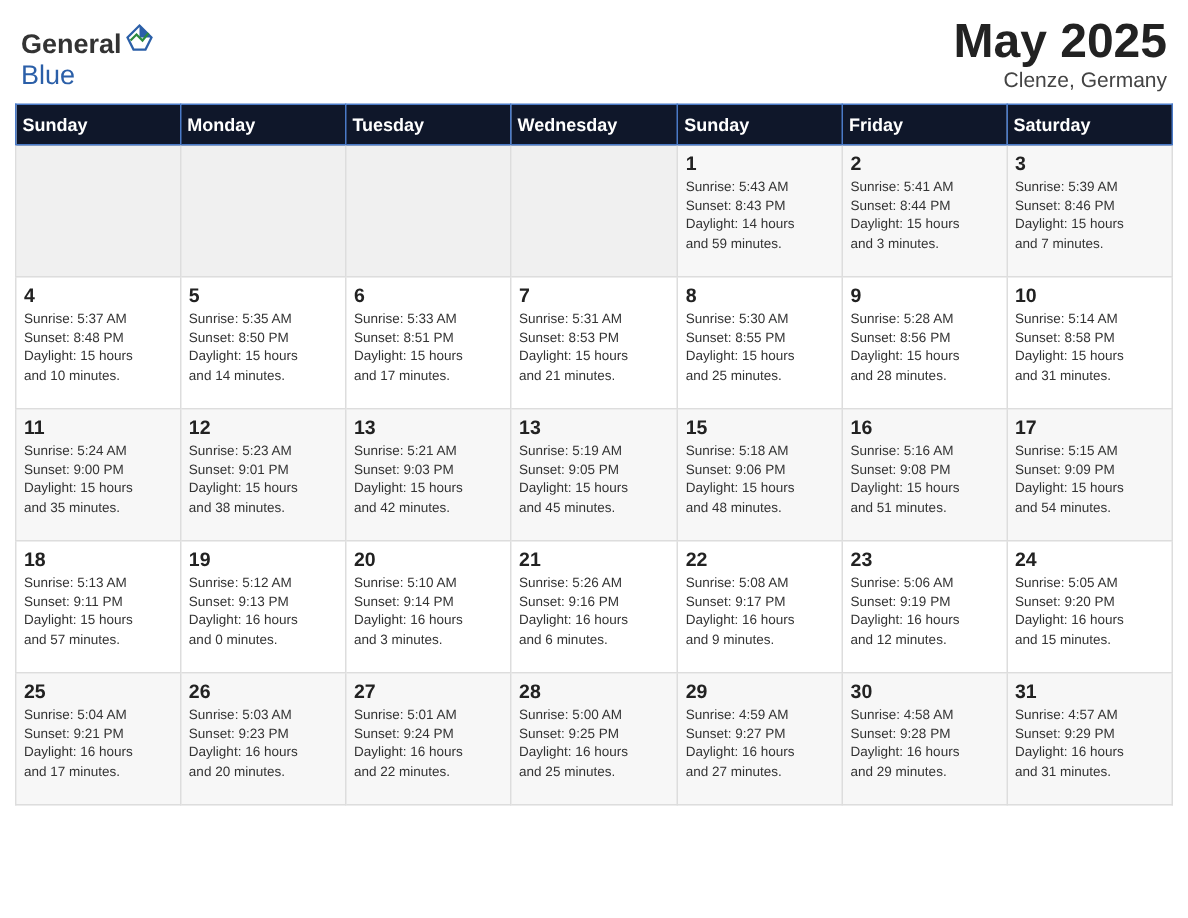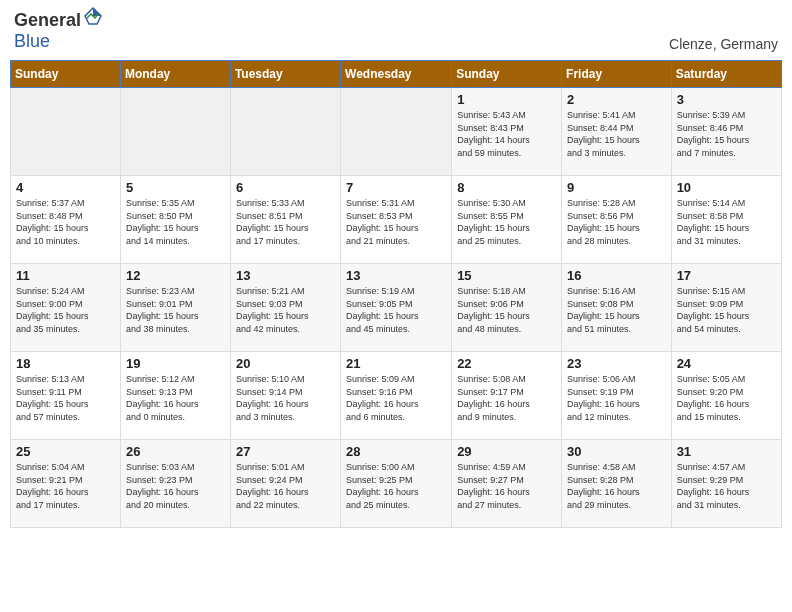--- a/index.html
+++ b/index.html
@@ -49,21 +49,21 @@
     .location {
       font-size: 14px;
       color: #444;
     }
     table {
       width: 100%;
       border-collapse: collapse;
       border: 1px solid #ccc;
     }
     thead tr {
-      background-color: #a16207;
+      background-color: #0f172a;
       color: #fff;
     }
     thead th {
       font-size: 12px;
       font-weight: bold;
       padding: 6px 4px;
       text-align: left;
       border: 1px solid #4a7ac7;
     }
     tbody tr {
@@ -111,20 +111,21 @@
       <span class="logo-text-general">General</span><svg class="logo-icon" viewBox="0 0 20 20" fill="none" xmlns="http://www.w3.org/2000/svg">
         <polygon points="10,2 18,10 10,10 10,2" fill="#2b5fa8"></polygon>
         <polygon points="10,2 18,10 14,18 6,18 2,10 10,2" fill="none" stroke="#2b5fa8" stroke-width="1.5"></polygon>
         <polyline points="4,12 8,8 12,12 16,7" stroke="#2b8a3e" stroke-width="1.5" fill="none"></polyline>
       </svg>
       <br>
       <span class="logo-text-blue">Blue</span>
     </div>
   </div>
   <div class="title-block">
+    <div class="month-year">May 2025</div>
     <div class="location">Clenze, Germany</div>
   </div>
 </div>
 
 <table>
   <thead>
     <tr>
     <th>Sunday</th>
         <th>Monday</th>
         <th>Tuesday</th>
@@ -221,21 +222,21 @@
         <td>
           <span class="day-num">19</span>
           <div class="cell-text"><span>Sunrise: 5:12 AM</span><br><span>Sunset: 9:13 PM</span><br><span>Daylight: 16 hours</span><br><span>and 0 minutes.</span></div>
         </td>
         <td>
           <span class="day-num">20</span>
           <div class="cell-text"><span>Sunrise: 5:10 AM</span><br><span>Sunset: 9:14 PM</span><br><span>Daylight: 16 hours</span><br><span>and 3 minutes.</span></div>
         </td>
         <td>
           <span class="day-num">21</span>
-          <div class="cell-text"><span>Sunrise: 5:09 AM</span><br><span>Sunset: 9:16 PM</span><br><span>Daylight: 16 hours</span><br><span>and 6 minutes.</span></div>
+          <div class="cell-text"><span>Sunrise: 5:26 AM</span><br><span>Sunset: 9:16 PM</span><br><span>Daylight: 16 hours</span><br><span>and 6 minutes.</span></div>
         </td>
         <td>
           <span class="day-num">22</span>
           <div class="cell-text"><span>Sunrise: 5:08 AM</span><br><span>Sunset: 9:17 PM</span><br><span>Daylight: 16 hours</span><br><span>and 9 minutes.</span></div>
         </td>
         <td>
           <span class="day-num">23</span>
           <div class="cell-text"><span>Sunrise: 5:06 AM</span><br><span>Sunset: 9:19 PM</span><br><span>Daylight: 16 hours</span><br><span>and 12 minutes.</span></div>
         </td>
         <td>

